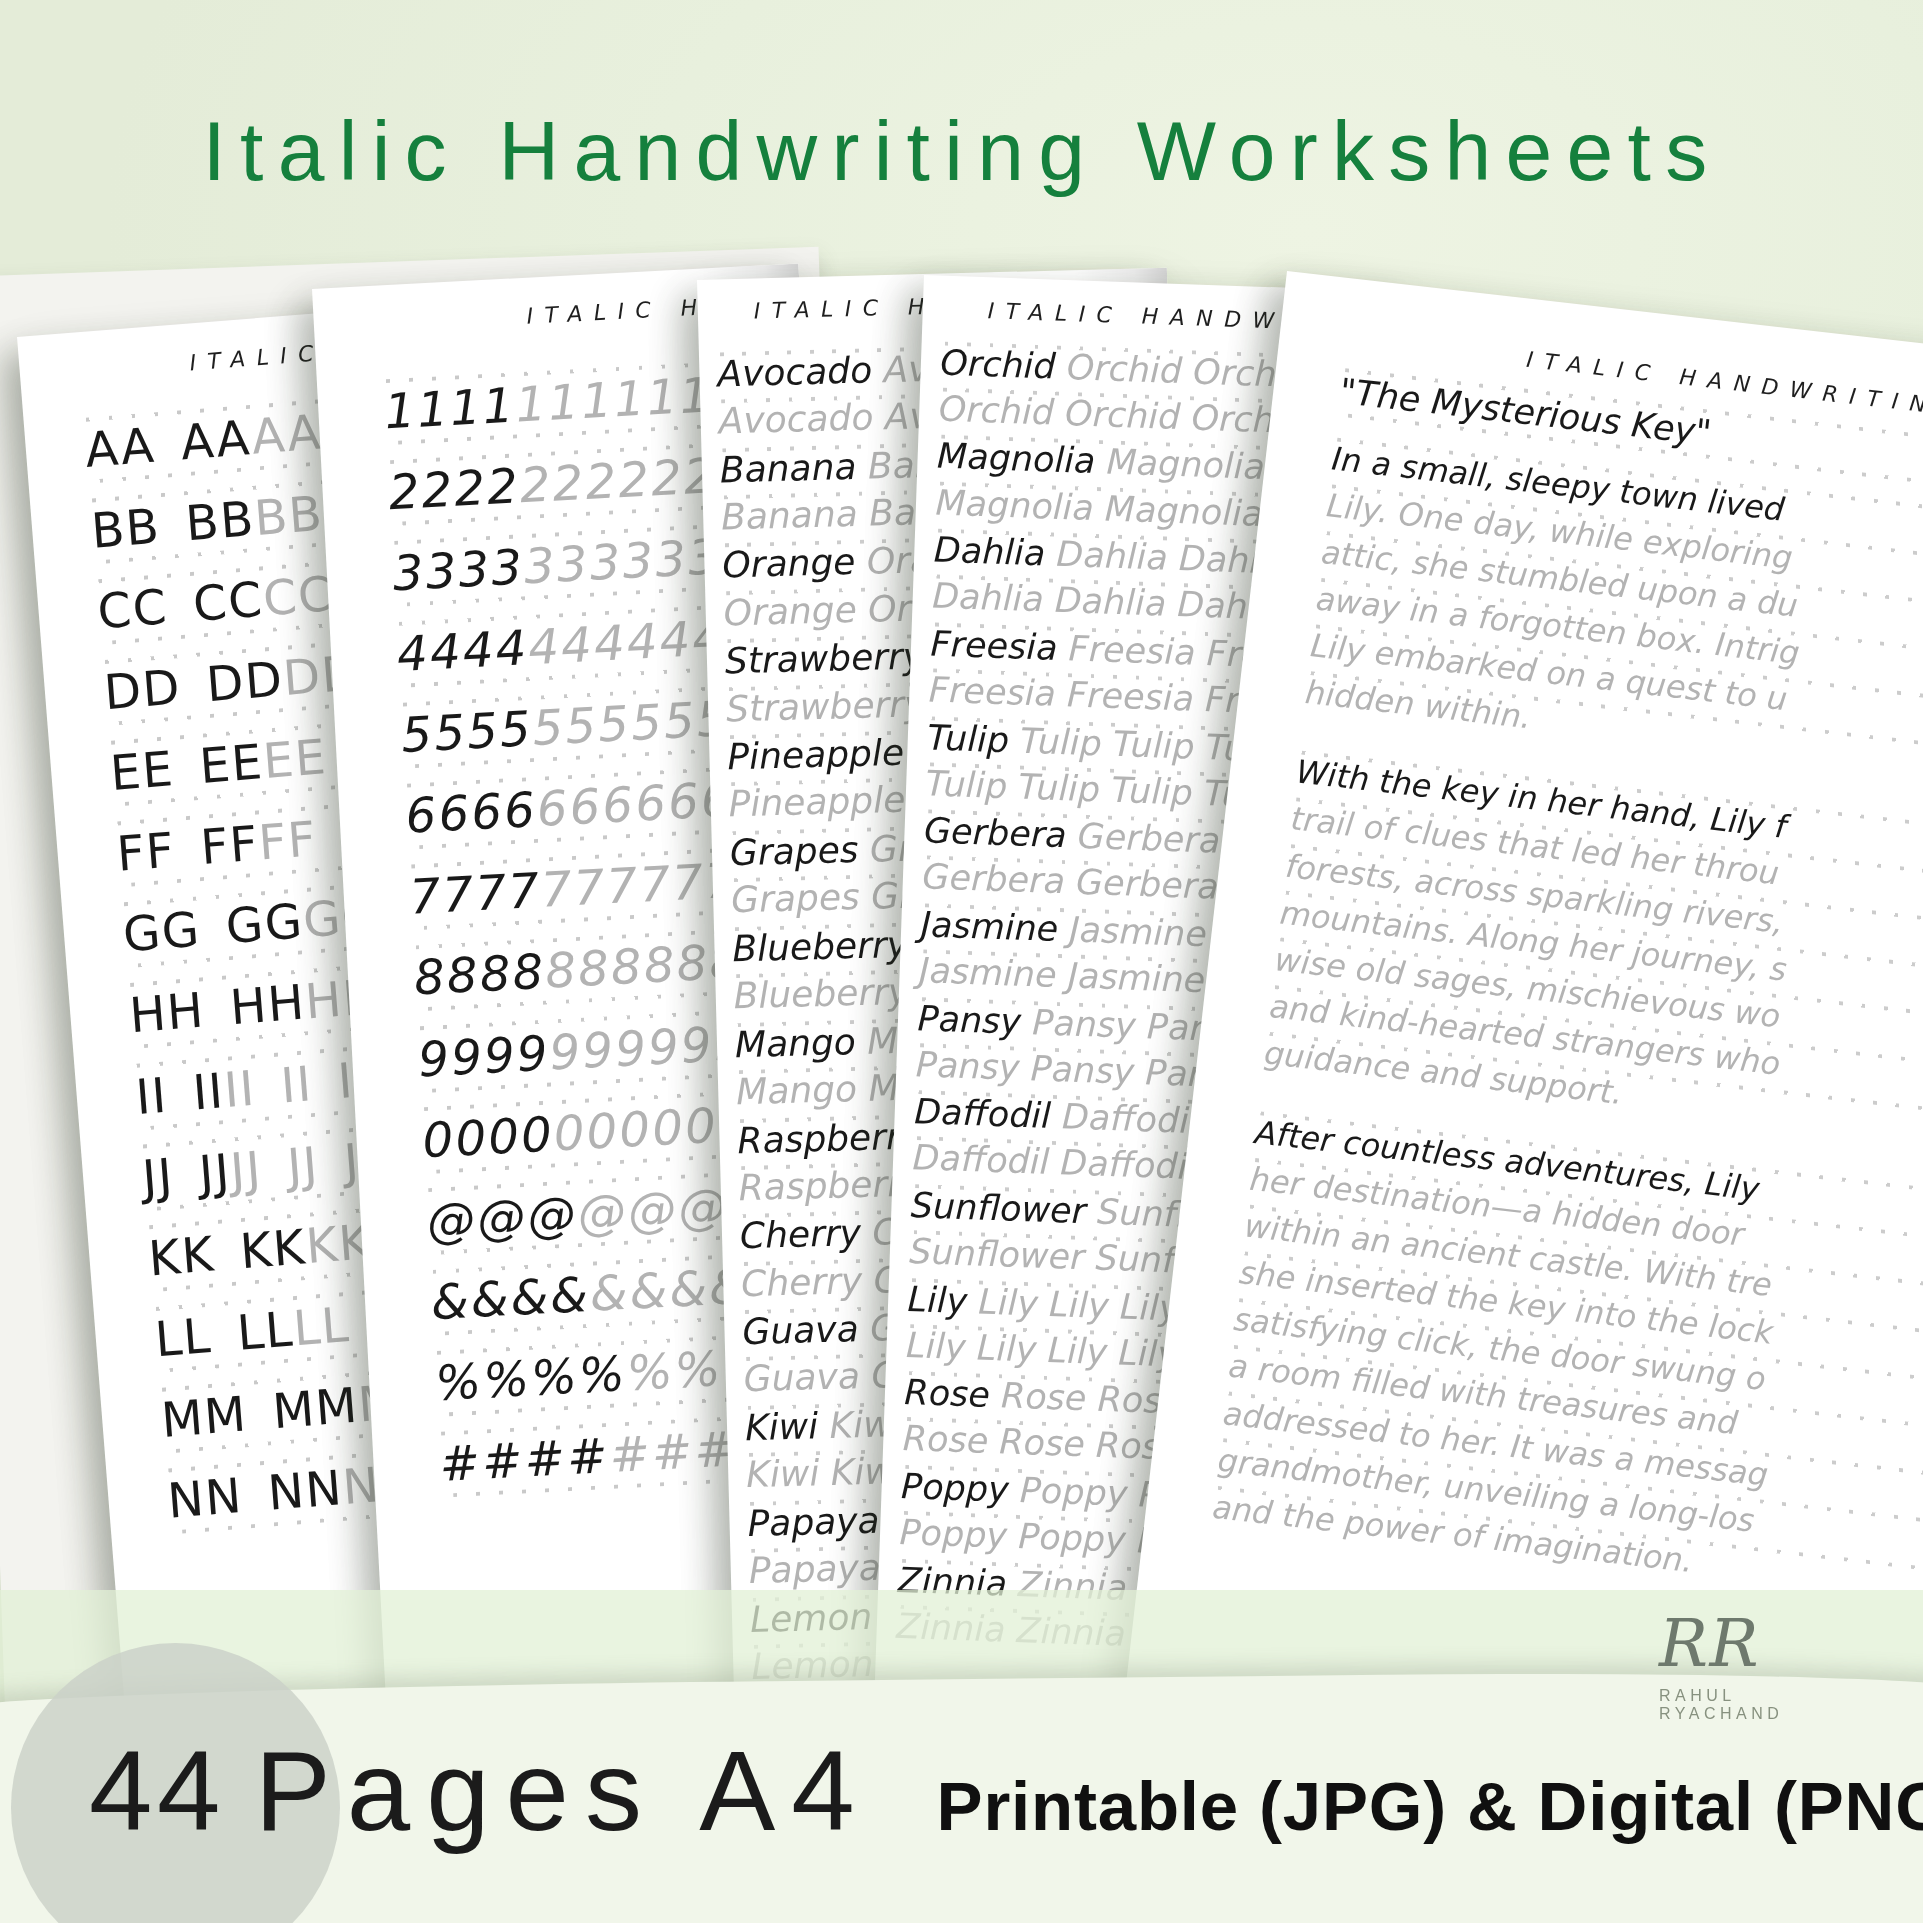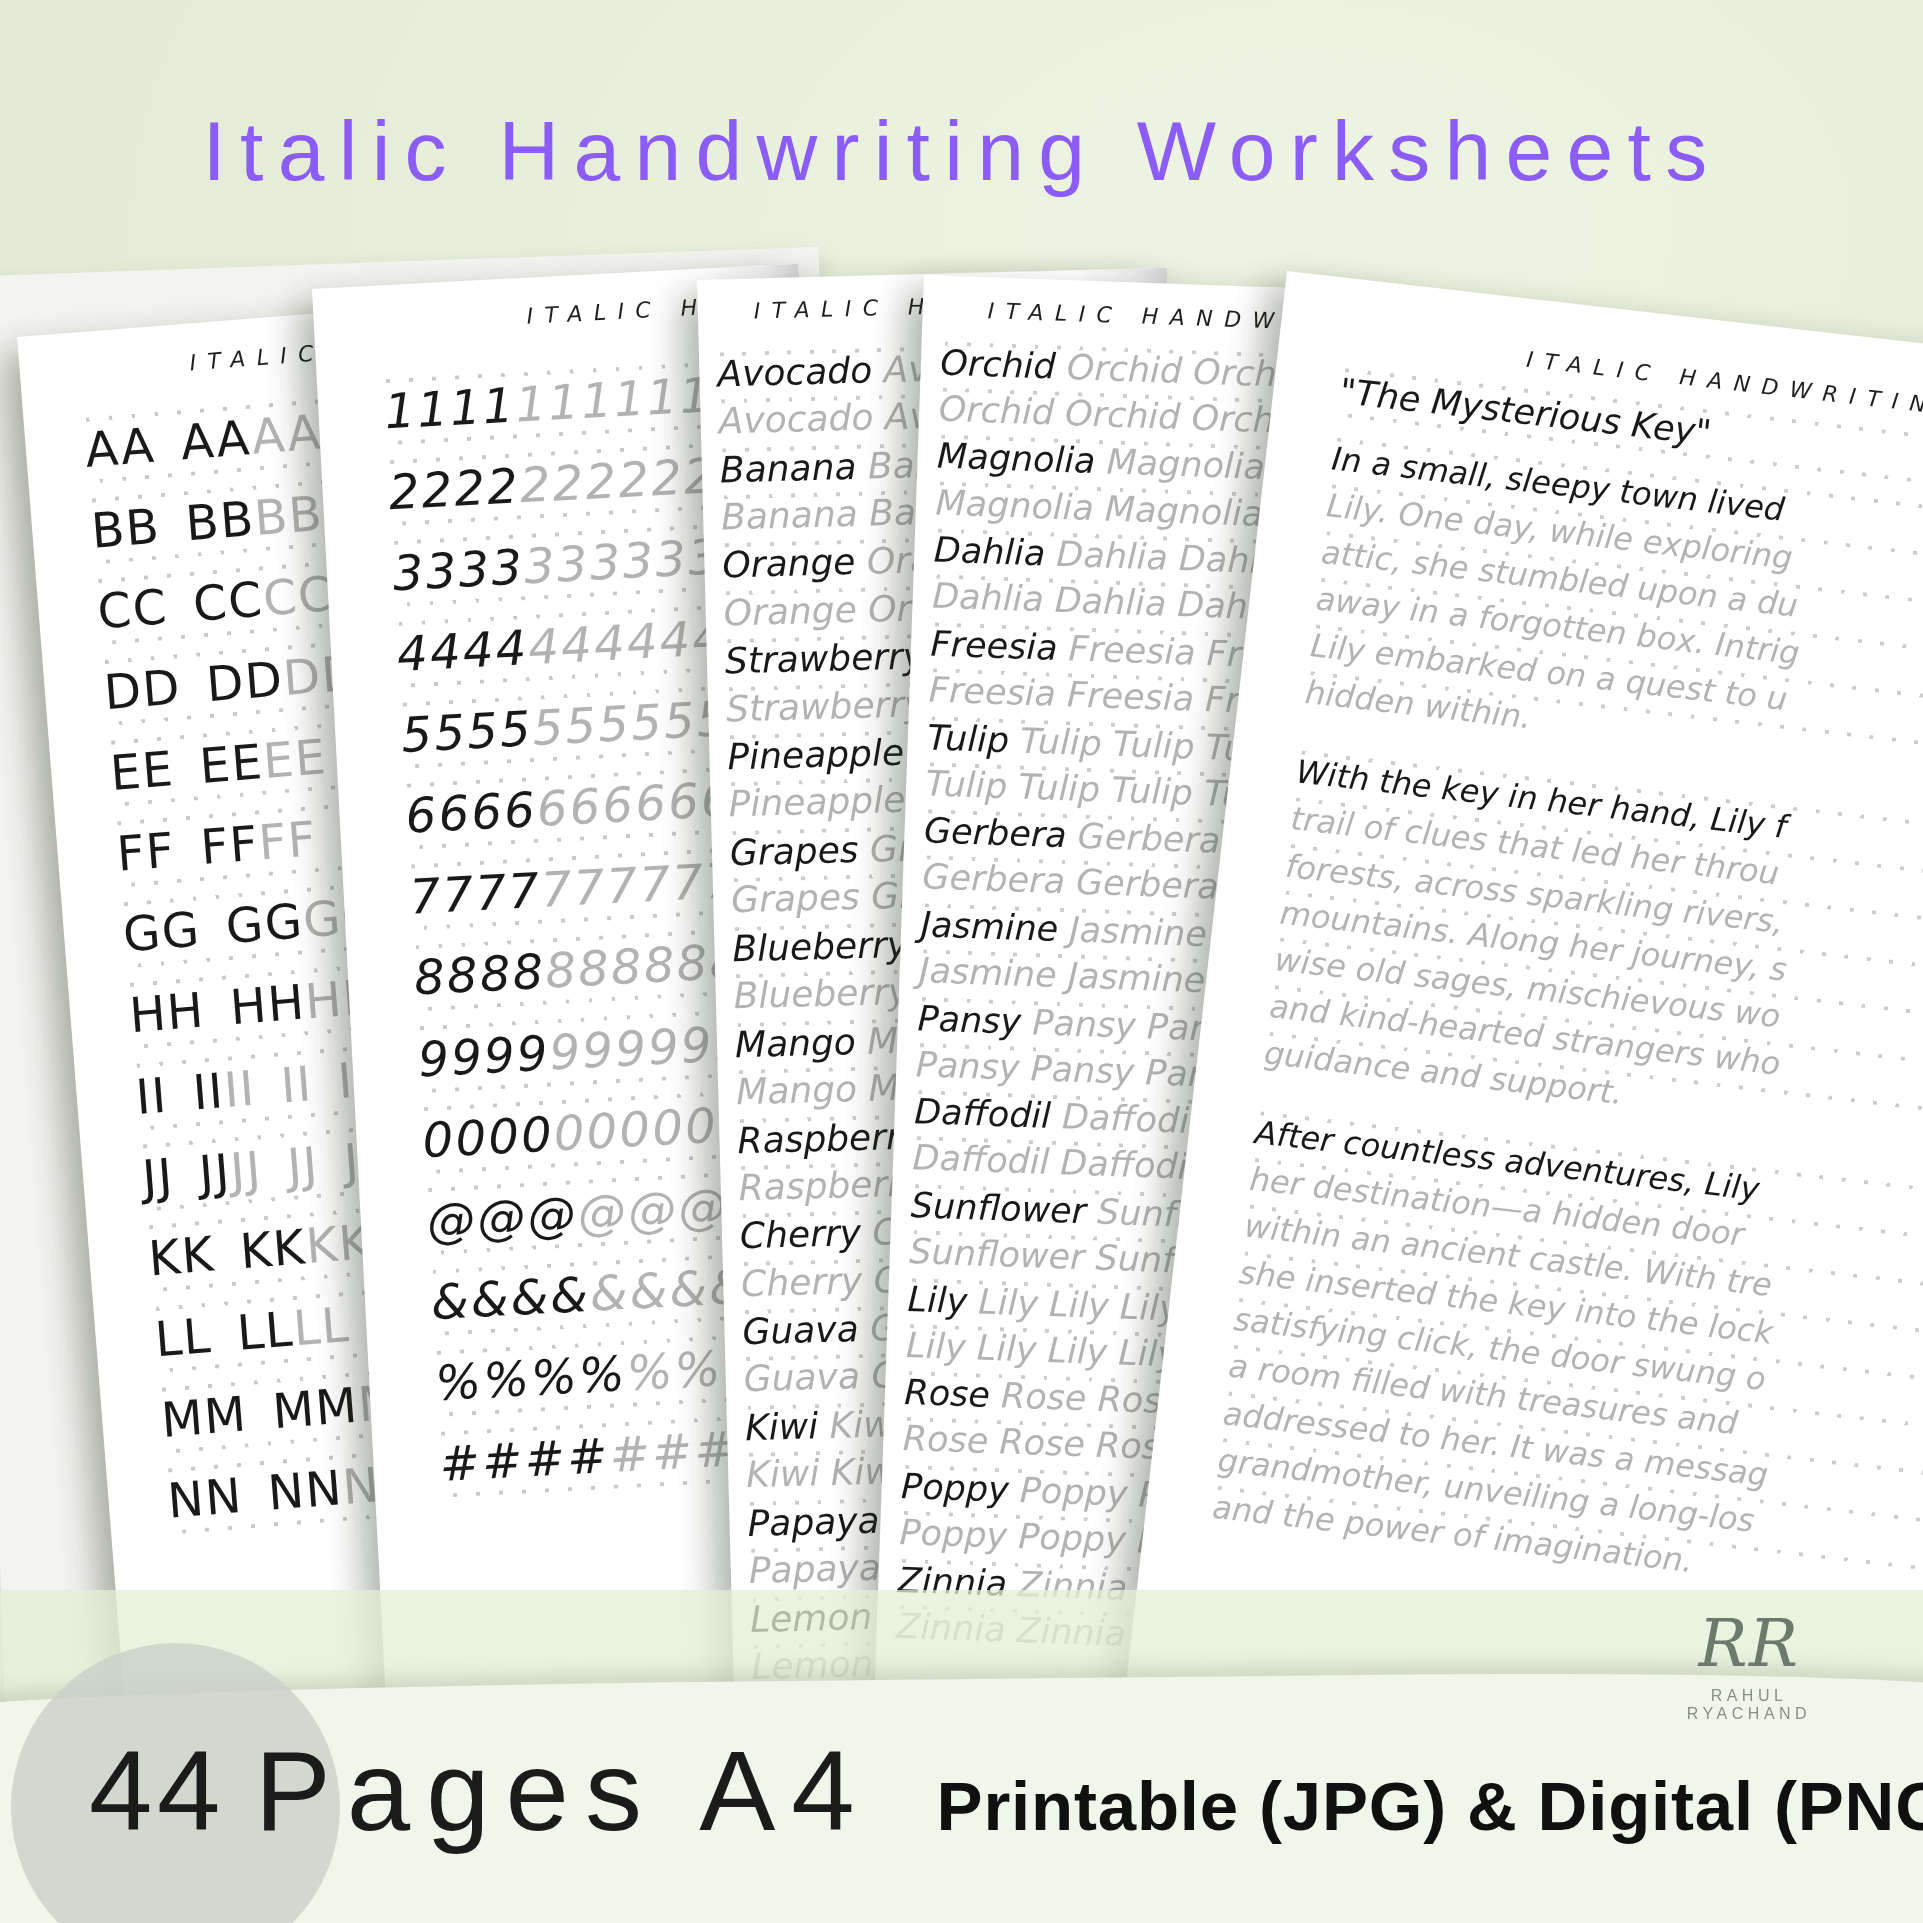--- a/index.html
+++ b/index.html
@@ -7,21 +7,21 @@
     width:1924px;height:1924px;overflow:hidden;position:relative;
     font-family:"DejaVu Sans",sans-serif;
     background:radial-gradient(1202px 751px at 68% 12%, #eef4e3, #e8f0dd 55%, #e4ecd8);
   }
   #canvas{position:absolute;inset:0;overflow:hidden;}
 
   
   .main-title{
     position:absolute;top:47px;left:0;width:100%;text-align:center;
     font-family:"Liberation Sans",sans-serif;
-    font-size:84px;font-weight:300;letter-spacing:.17em;color:#8b5cf6;
+    font-size:84px;font-weight:300;letter-spacing:.17em;color:#15803d;
     white-space:nowrap;
   }
 
   
   .under-sheet{
     position:absolute;left:-45px;top:277px;width:864px;height:1691px;
     background:#f3f3ef;transform:rotate(-2deg);transform-origin:top left;
     box-shadow:0 10.5px 22.5px rgba(70,80,60,.18);z-index:5;
   }
 
@@ -118,21 +118,21 @@
   .footer{
     position:absolute;left:89px;top:1725px;z-index:54;
     display:flex;align-items:baseline;white-space:nowrap;
     font-family:"Liberation Sans",sans-serif;color:#1b1b1b;
   }
   .count{font-size:114px;font-weight:300;letter-spacing:4.5px;}
   .pages-label{font-size:114px;font-weight:300;letter-spacing:.14em;margin-left:30px;}
   .format-label{font-size:69px;font-weight:700;letter-spacing:0.8px;margin-left:66px;color:#101010;}
 
   
-  .logo{position:absolute;left:1659px;top:1613px;width:180px;text-align:center;z-index:54;}
+  .logo{position:absolute;left:1659px;top:1613px;width:180px;z-index:54;}
   .monogram{
     font-family:"DejaVu Serif",serif;font-style:italic;
     font-size:65px;line-height:.95;color:#6e796d;letter-spacing:1.5px;
   }
   .brand-name{
     margin-top:12px;font-family:"Liberation Sans",sans-serif;
     font-size:16px;letter-spacing:4.5px;color:#87917f;
   }
 </style>
 </head>

